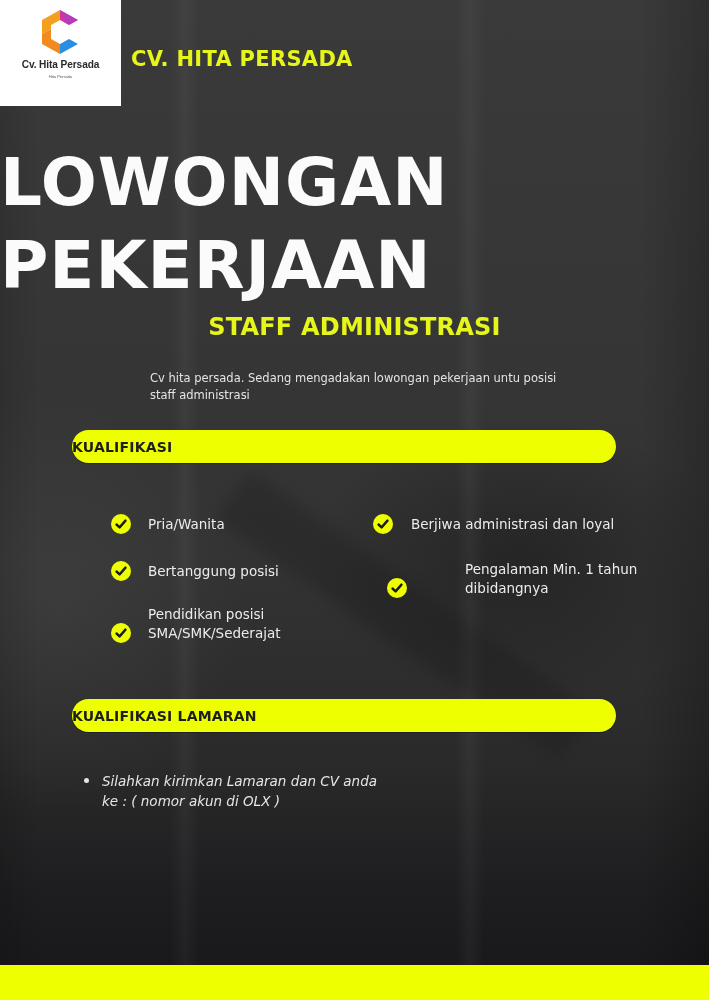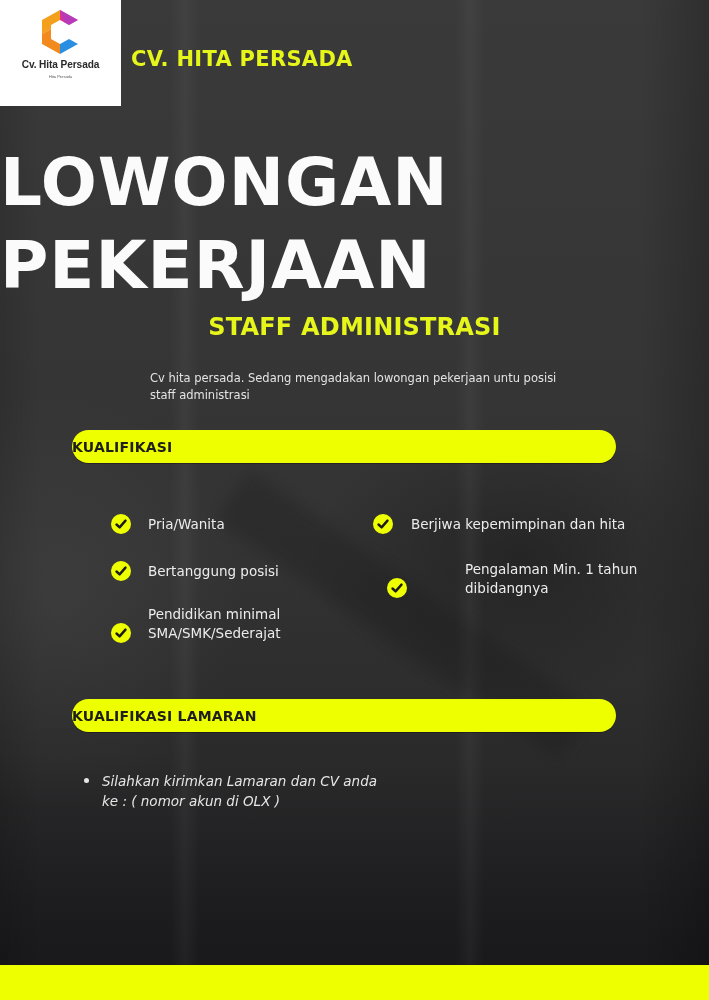--- a/index.html
+++ b/index.html
@@ -159,29 +159,29 @@
       </svg>
   </span>
   <span class="qual-text">Bertanggung posisi</span>
 </div>
 <div class="qual q3">
   <span class="check">
     <svg width="14" height="14" viewBox="0 0 14 14">
         <path d="M2.5 7.5 L5.6 10.4 L11.5 3.6" stroke="#1b1b1b" stroke-width="2.4" fill="none" stroke-linecap="round" stroke-linejoin="round"></path>
       </svg>
   </span>
-  <span class="qual-text">Pendidikan minimal SMA/SMK/Sederajat</span>
+  <span class="qual-text">Pendidikan posisi SMA/SMK/Sederajat</span>
 </div>
 <div class="qual q4">
   <span class="check">
     <svg width="14" height="14" viewBox="0 0 14 14">
         <path d="M2.5 7.5 L5.6 10.4 L11.5 3.6" stroke="#1b1b1b" stroke-width="2.4" fill="none" stroke-linecap="round" stroke-linejoin="round"></path>
       </svg>
   </span>
-  <span class="qual-text">Berjiwa kepemimpinan dan hita</span>
+  <span class="qual-text">Berjiwa administrasi dan loyal</span>
 </div>
 <div class="qual q5">
   <span class="check">
     <svg width="14" height="14" viewBox="0 0 14 14">
         <path d="M2.5 7.5 L5.6 10.4 L11.5 3.6" stroke="#1b1b1b" stroke-width="2.4" fill="none" stroke-linecap="round" stroke-linejoin="round"></path>
       </svg>
   </span>
   <span class="qual-text">Pengalaman Min. 1 tahun dibidangnya</span>
 </div>
 

